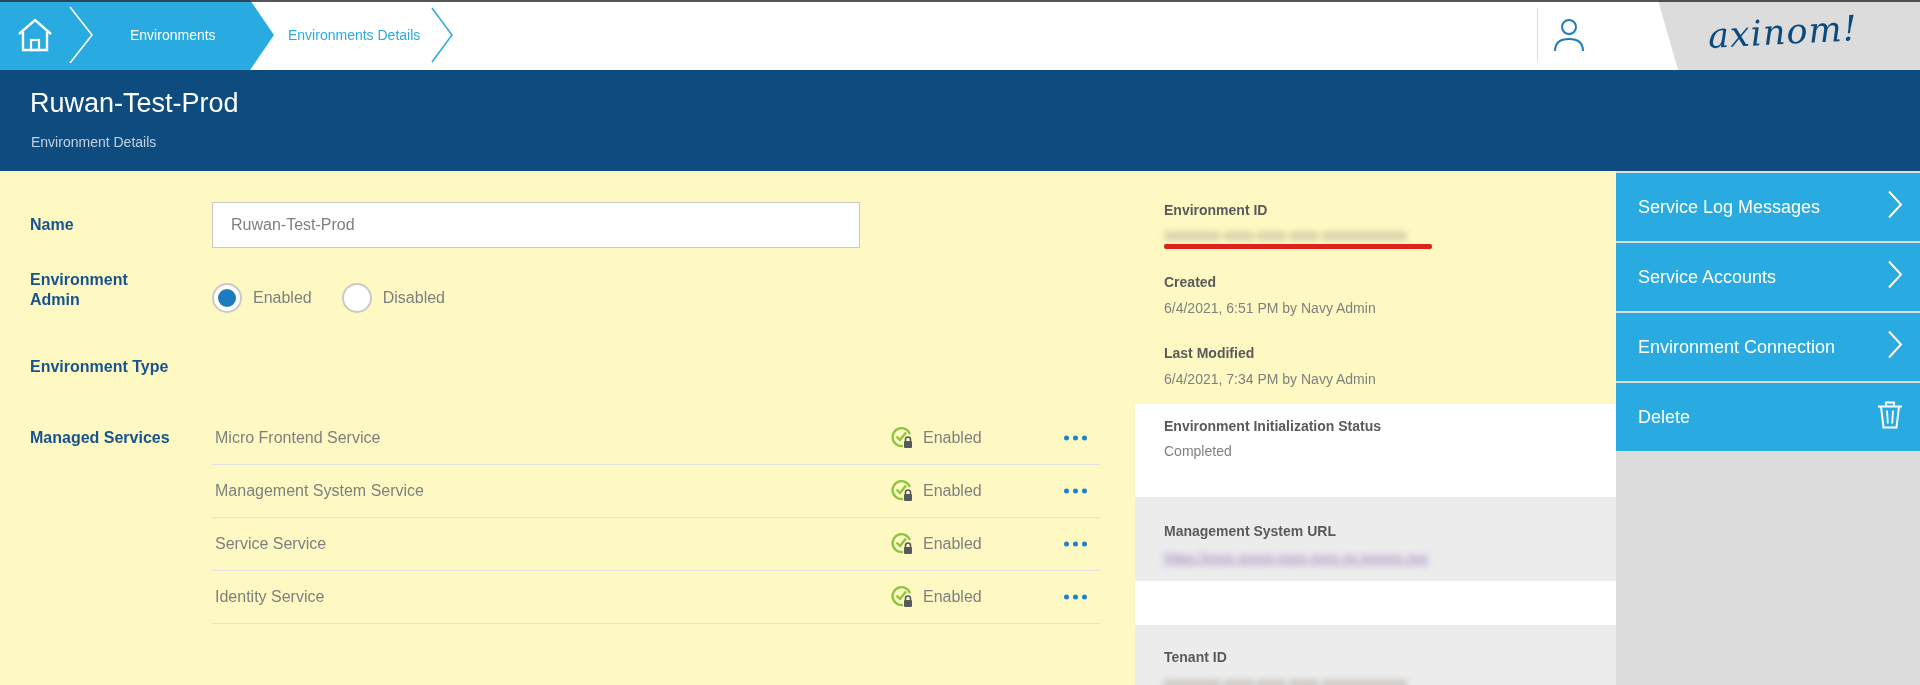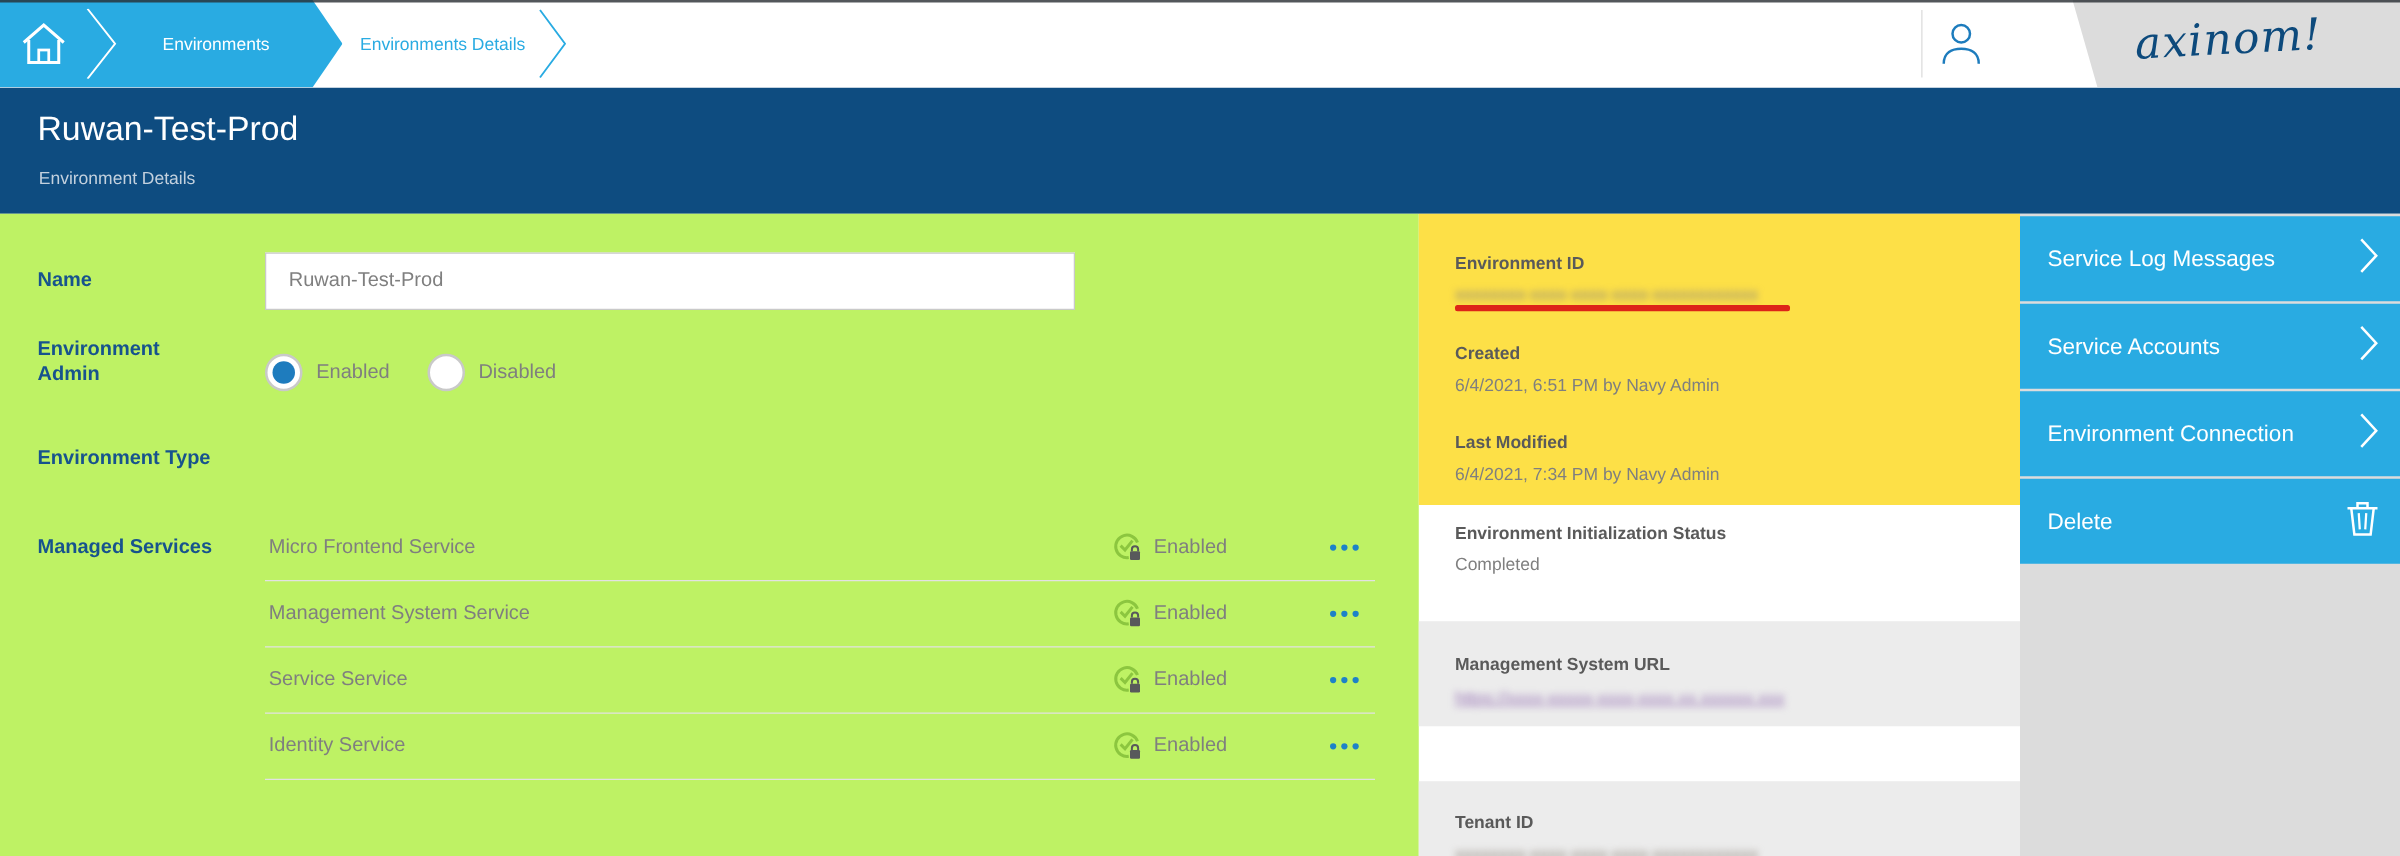--- a/index.html
+++ b/index.html
@@ -22,21 +22,21 @@
           clip-path:polygon(8px 0, 100% 0, 100% 100%, 28px 100%); }
   .logo span { position:absolute; left:58px; top:12px; font-family:"DejaVu Serif", serif; font-style:italic;
                font-size:35px; color:#0d4a7c; transform:rotate(-3deg); letter-spacing:1px; }
 
   
   .page-header { position:absolute; top:70px; left:0; right:0; height:101px; background:#0e4c80; }
   .page-title { position:absolute; left:30px; top:18px; font-size:27px; color:#fff; }
   .page-subtitle { position:absolute; left:31px; top:64px; font-size:14px; color:#c3d1de; }
 
   
-  .main { position:absolute; top:171px; left:0; width:1135px; bottom:0; background:#bef264; }
+  .main { position:absolute; top:171px; left:0; width:1135px; bottom:0; background:#fef9c3; }
   .f-label { position:absolute; left:30px; color:#17538d; font-weight:bold; font-size:16px; line-height:20px; }
   .name-input { position:absolute; left:212px; top:31px; width:648px; height:46px; border:1px solid #c9c9c9;
                 padding-left:18px; font-size:16px; color:#7f7f7f; font-family:"Liberation Sans", sans-serif; background:#fff; outline:none; }
   .radio-row { position:absolute; left:212px; display:flex; align-items:center; height:30px; }
   .radio { width:30px; height:30px; border:2px solid #c9c9c9; border-radius:50%; background:#fff;
            display:flex; align-items:center; justify-content:center; cursor:pointer; flex:0 0 auto; }
   .radio .dot { width:18px; height:18px; border-radius:50%; background:#1e7cbe; }
   .radio-lbl { margin-left:11px; margin-right:30px; font-size:16px; color:#7f7f7f; }
 
   
@@ -48,21 +48,21 @@
   .trow { position:relative; height:53px; border-bottom:1px solid #e2e2e2; display:flex; align-items:center; }
   .trow .svc-name { padding-left:3px; font-size:16px; color:#7f7f7f; }
   .state { position:absolute; left:678px; display:flex; align-items:center; }
   .state-txt { margin-left:9px; font-size:16px; color:#7f7f7f; }
   .dots { position:absolute; left:848px; top:50%; transform:translateY(-50%); display:flex; gap:4px; cursor:pointer; padding:6px 4px; }
   .dots i { width:5px; height:5px; border-radius:50%; background:#1d82c8; }
 
   
   .info { position:absolute; left:1135px; top:171px; width:481px; height:514px; }
   .iblock { position:absolute; left:0; right:0; }
-  .b1 { top:0; height:233px; background:#fde047; }
+  .b1 { top:0; height:233px; background:#fef9c3; }
   .b2 { top:326px; height:84px; background:#ececec; }
   .b3 { top:430px; bottom:0; background:#ececec;margin-top:24px; }
   .ilabel { position:absolute; left:29px; font-size:14px; font-weight:bold; color:#5a5a5a; }
   .ivalue { position:absolute; left:29px; font-size:14px; color:#7f7f7f; }
   .blur { filter:blur(3px); }
   .red-id { color:#8f867c; }
   .purple-link { color:#9c7ab8; text-decoration:underline; cursor:pointer; }
   .redline { position:absolute; height:5px; background:#dd2418; border-radius:2px; }
 
   

